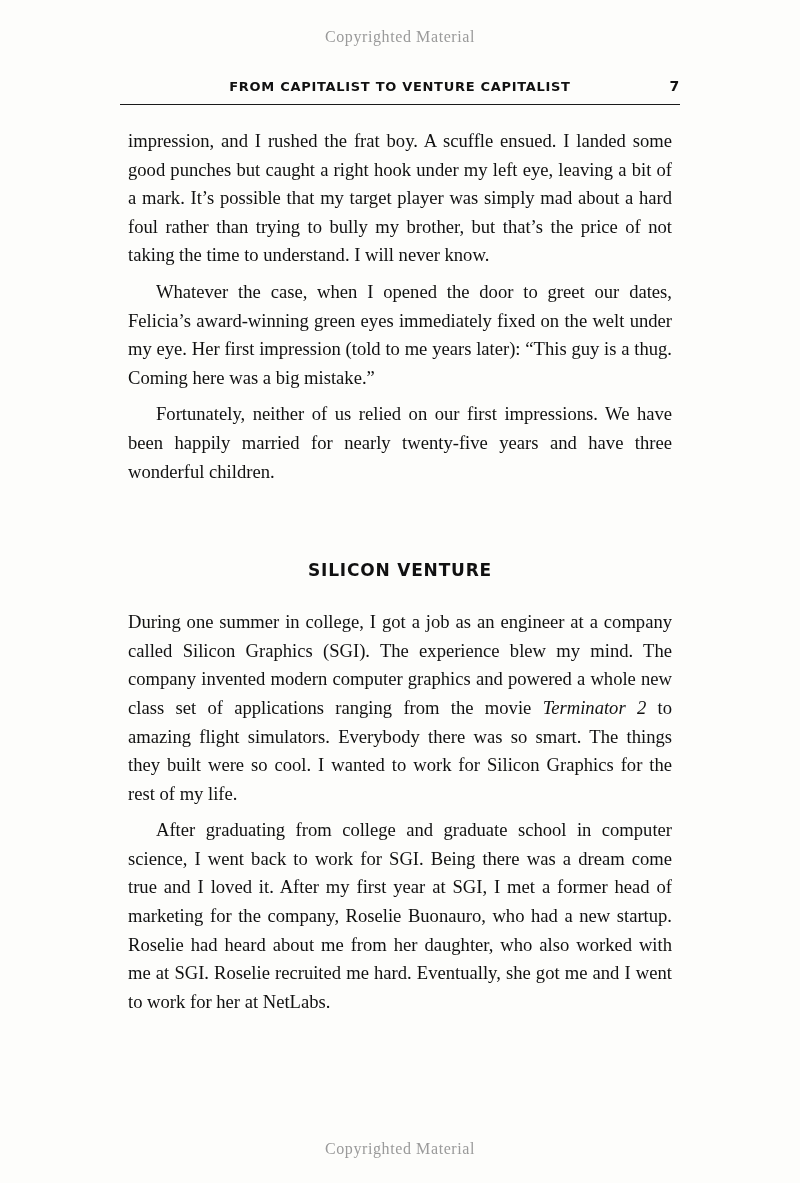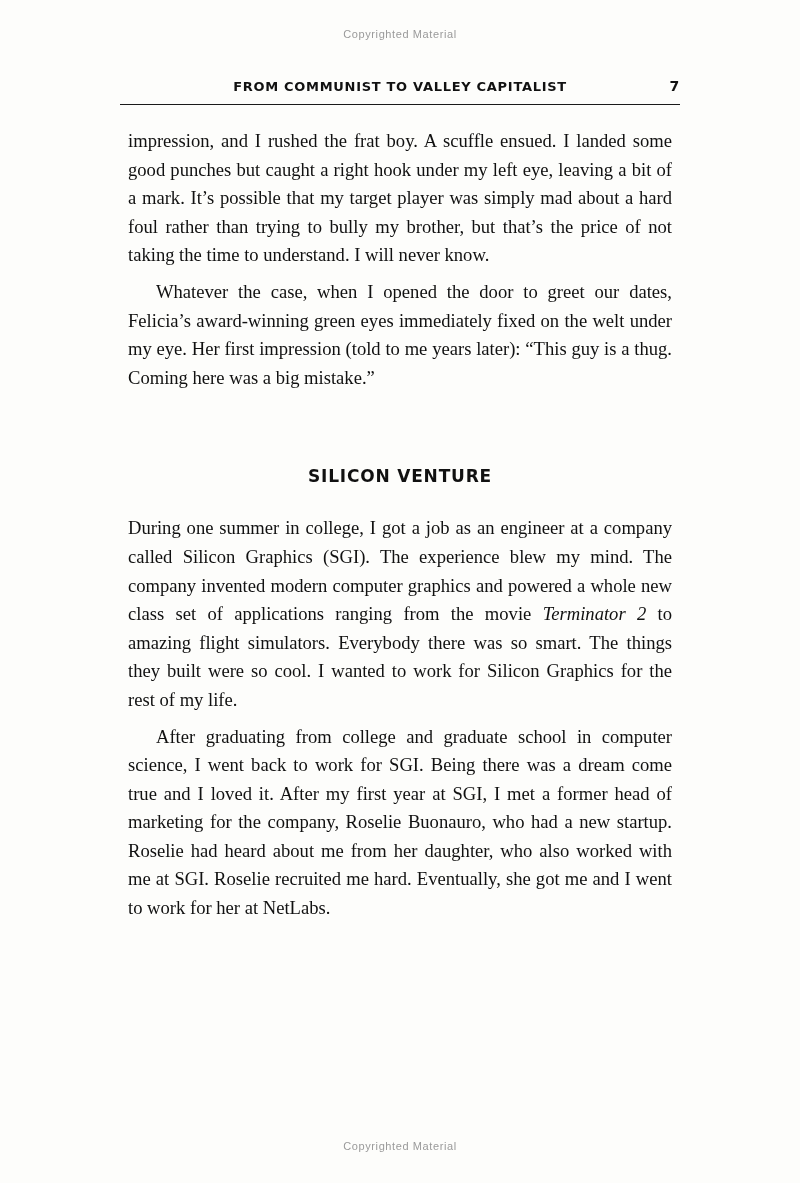--- a/index.html
+++ b/index.html
@@ -21,22 +21,22 @@
     inset: 0;
     background: #fdfdfb;
   }
 
   .watermark-top,
   .watermark-bottom {
     position: absolute;
     left: 0;
     right: 0;
     text-align: center;
-    font-family: Liberation Sans, sans-serif;
-    font-size: 11px;
+    font-family: Liberation Serif, serif;
+    font-size: 16px;
     letter-spacing: 0.6px;
     color: #9a9a9a;
   }
   .watermark-top { top: 28px; }
   .watermark-bottom { top: 1140px; }
 
   .content {
     position: absolute;
     left: 120px;
     top: 78px;
@@ -98,30 +98,31 @@
 </head>
 <body>
 
 <div class="page">
 
   <div class="watermark-top">Copyrighted Material</div>
 
   <div class="content">
 
     <div class="running-head">
-      <span class="rh-title">FROM COMMUNIST TO VALLEY CAPITALIST</span>
+      <span class="rh-title">FROM CAPITALIST TO VENTURE CAPITALIST</span>
       <span class="rh-page">7</span>
     </div>
 
     <hr class="rule">
 
     <p class="body-text">impression, and I rushed the frat boy. A scuffle ensued. I landed some good punches but caught a right hook under my left eye, leaving a bit of a mark. It’s possible that my target player was simply mad about a hard foul rather than trying to bully my brother, but that’s the price of not taking the time to understand. I will never know.</p>
 
     <p class="body-text indent">Whatever the case, when I opened the door to greet our dates, Felicia’s award-winning green eyes immediately fixed on the welt under my eye. Her first impression (told to me years later): “This guy is a thug. Coming here was a big mistake.”</p>
 
+    <p class="body-text indent">Fortunately, neither of us relied on our first impressions. We have been happily married for nearly twenty-five years and have three wonderful children.</p>
 
     <h2 class="section-heading">SILICON VENTURE</h2>
 
     <p class="body-text"><span>During one summer in college, I got a job as an engineer at a company called Silicon Graphics (SGI). The experience blew my mind. The company invented modern computer graphics and powered a whole new class set of applications ranging from the movie </span><em>Terminator 2</em><span> to amazing flight simulators. Everybody there was so smart. The things they built were so cool. I wanted to work for Silicon Graphics for the rest of my life.</span></p>
 
     <p class="body-text indent">After graduating from college and graduate school in computer science, I went back to work for SGI. Being there was a dream come true and I loved it. After my first year at SGI, I met a former head of marketing for the company, Roselie Buonauro, who had a new startup. Roselie had heard about me from her daughter, who also worked with me at SGI. Roselie recruited me hard. Eventually, she got me and I went to work for her at NetLabs.</p>
 
 
   </div>
 

